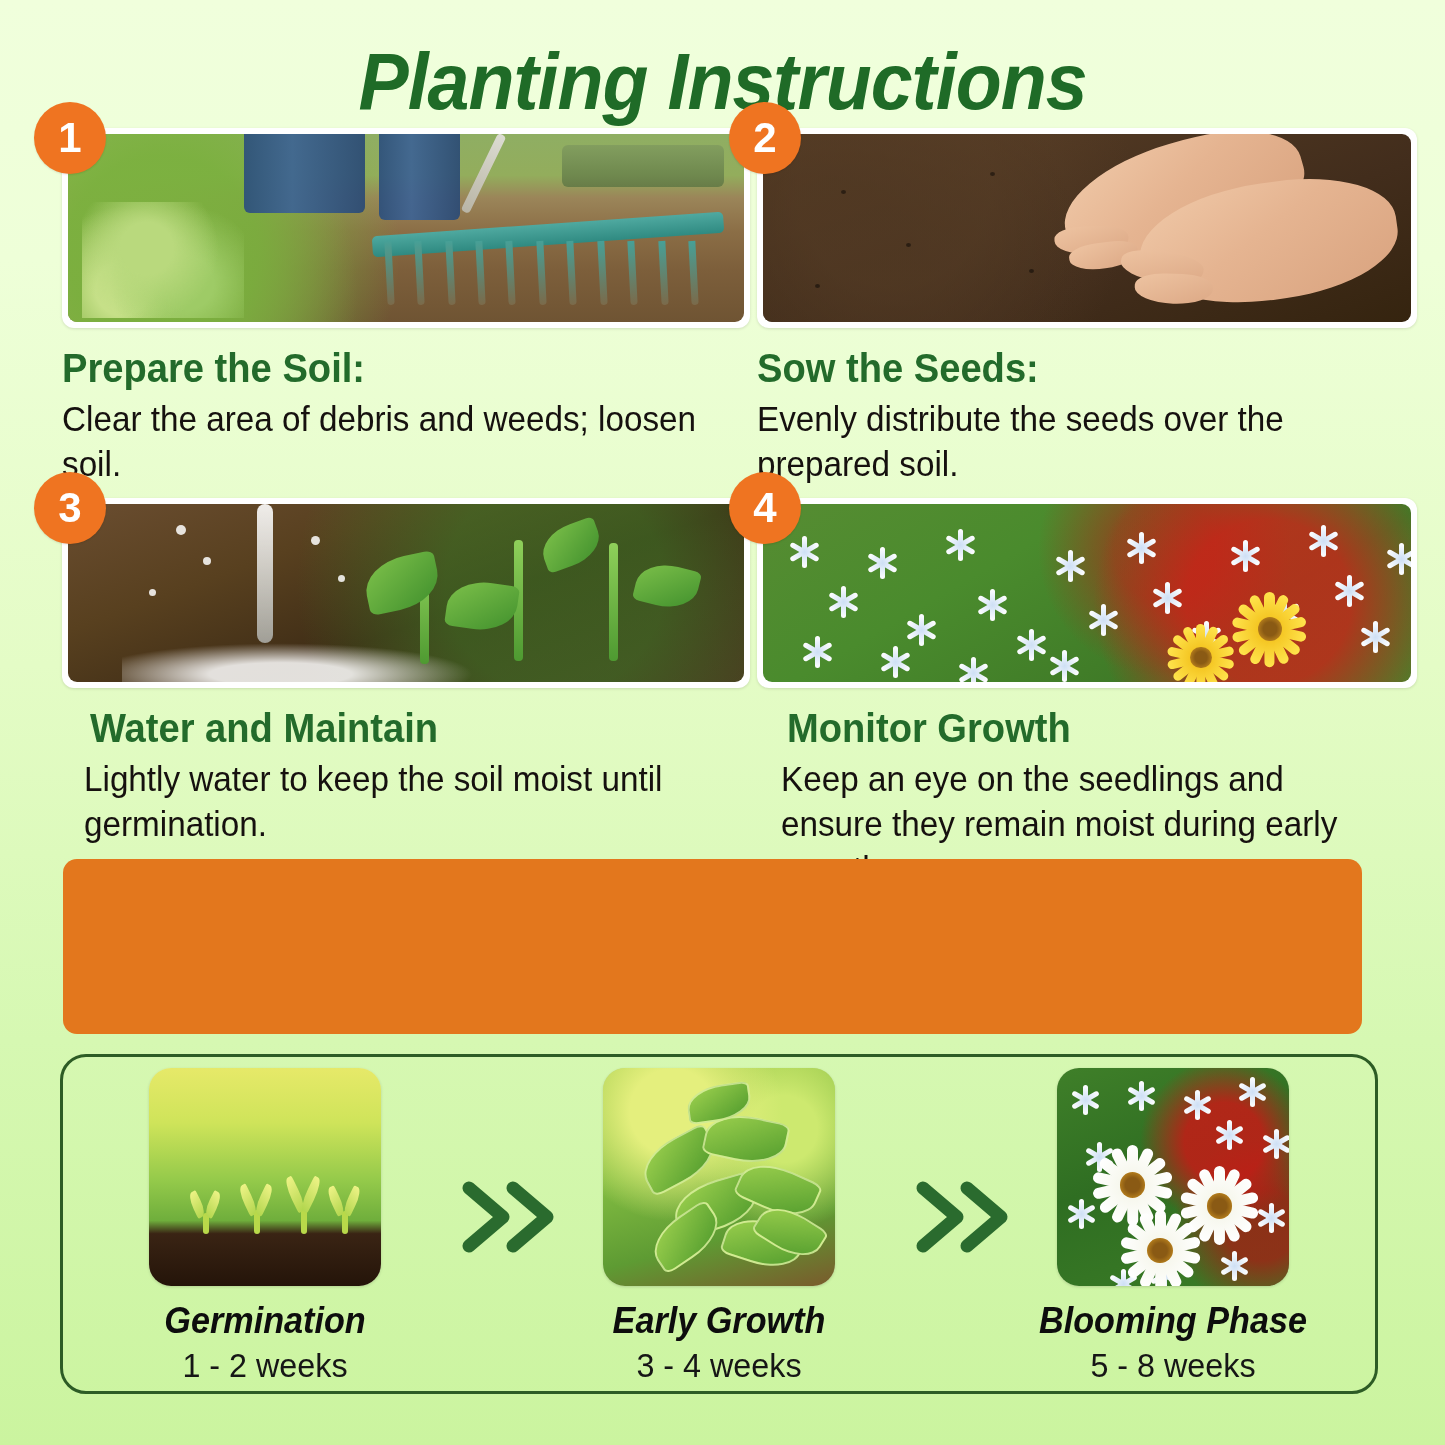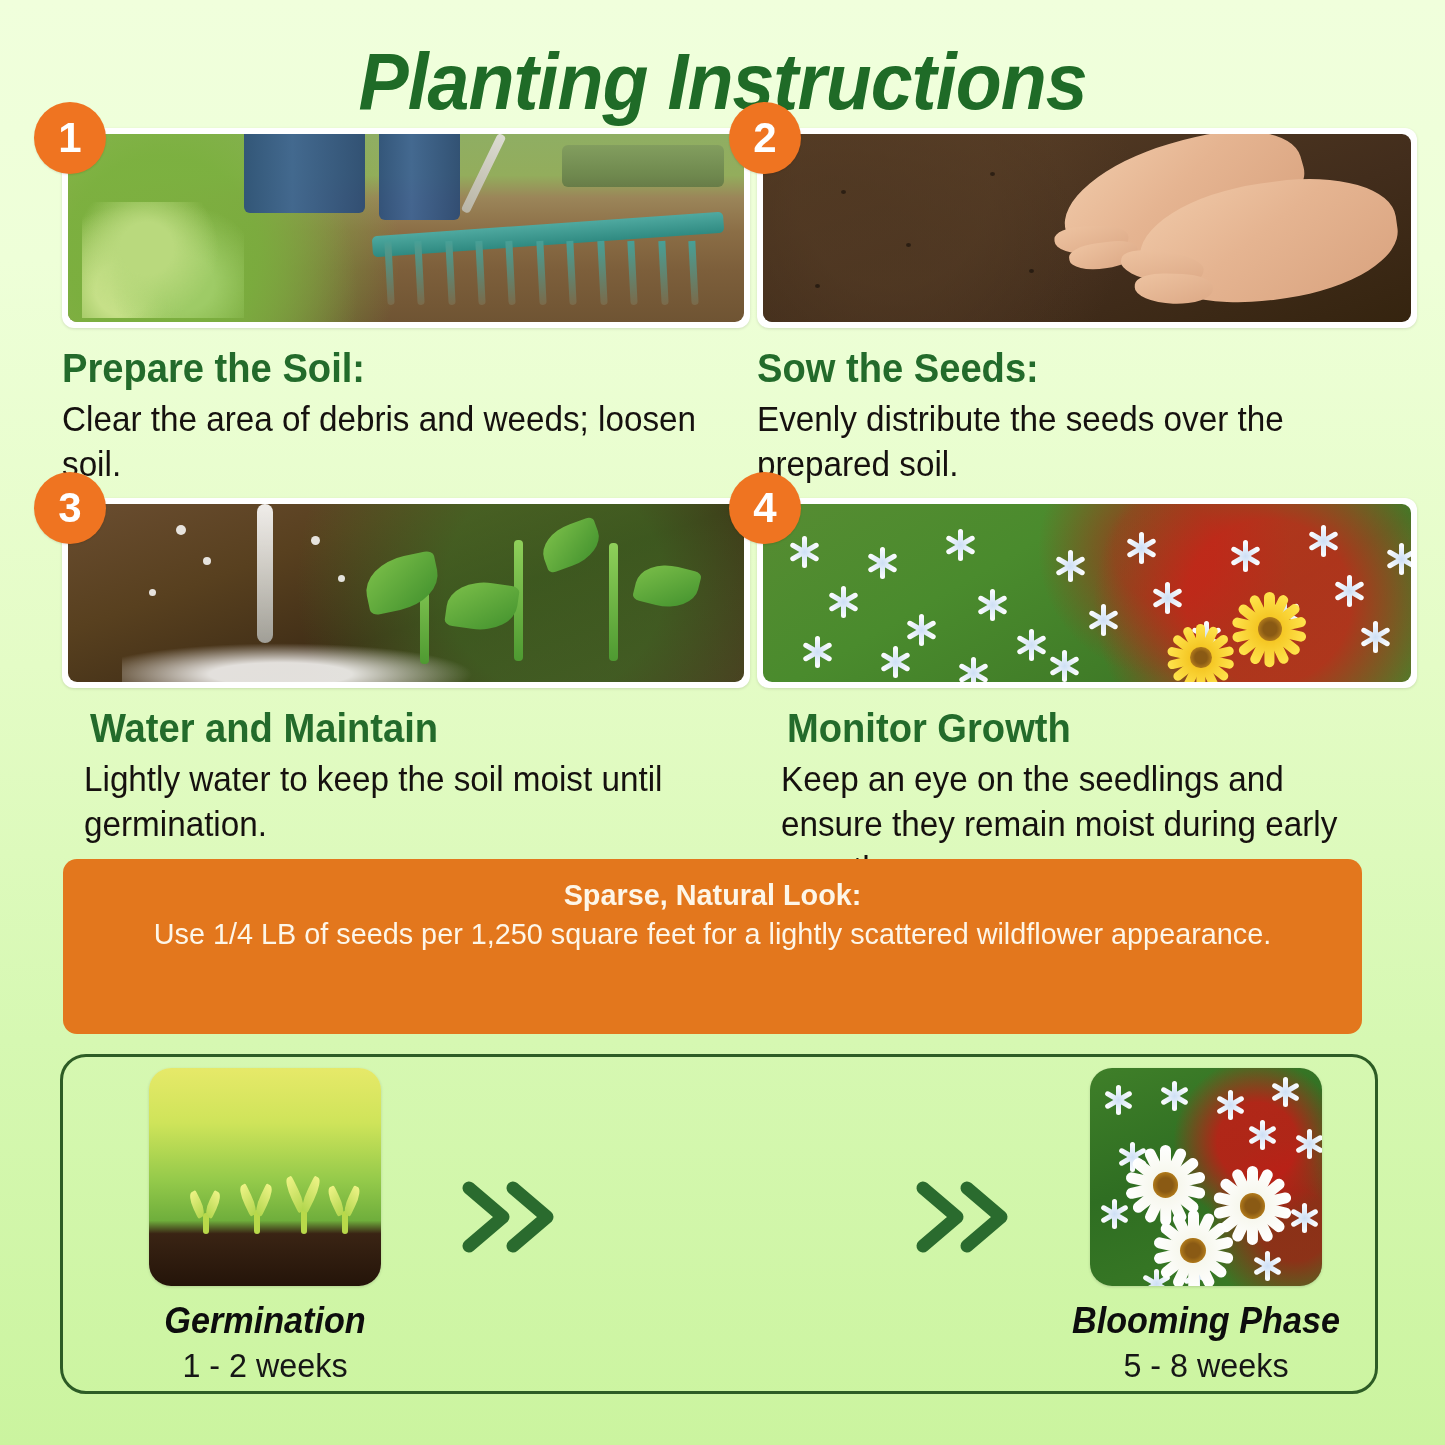--- a/index.html
+++ b/index.html
@@ -165,21 +165,21 @@
   }
   .tl-box{
     position:absolute;left:0;top:0;width:1318px;height:340px;
     border:3px solid #2d5c25;border-radius:26px;
     box-sizing:border-box;
   }
   .tl-row{position:absolute;left:0;top:0;width:1318px;height:340px;}
   .tl-item{position:absolute;top:14px;width:300px;text-align:center;}
   .tl-item.i1{left:55px;}
   .tl-item.i2{left:509px;}
-  .tl-item.i3{left:996px;}
+  .tl-item.i3{left:963px;}
   .thumb{
     width:232px;height:218px;margin:0 auto;
     border-radius:22px;overflow:hidden;position:relative;
     background:#dff3bd;
     box-shadow:0 1px 3px rgba(0,0,0,.15);
   }
   .tl-label{margin-top:14px;font-size:36px;line-height:42px;font-weight:bold;font-style:italic;color:#0d0d0d;transform:scaleX(.95);}
   .tl-weeks{margin-top:2px;font-size:34px;line-height:42px;color:#161616;transform:scaleX(.95);}
 
   .chev{position:absolute;top:118px;width:110px;height:90px;}
@@ -514,24 +514,20 @@
               </div>
             </div>
         </div>
       </div>
       <div class="step-head">Monitor Growth</div>
       <div class="step-body">Keep an eye on the seedlings and ensure they remain moist during early growth.</div>
     </div>
   </div>
 
   <div class="banner">
-    <div class="bcol c1">
-      <div class="btitle">Sparse, Natural Look:</div>
-      <div class="btext">Use 1/4 LB of seeds per 1,250 square feet for a lightly scattered wildflower appearance.</div>
-    </div>
   </div>
 
   <div class="timeline">
     <div class="tl-box"></div>
     <div class="tl-row">
 
       <div class="tl-item i1">
         <div class="thumb">
           <div class="art-sprout" id="sproutArt">
               <div class="sprout" style="left: 16%; bottom: 24%; width: 40px; height: 34px;">
@@ -560,20 +556,36 @@
         <div class="tl-weeks">1 - 2 weeks</div>
       </div>
 
       <div class="chev a1">
         <svg width="110" height="90" viewBox="0 0 110 90">
           <path d="M14 16 L48 45 L14 74" fill="none" stroke="#2a6b2e" stroke-width="13" stroke-linecap="round" stroke-linejoin="round"></path>
           <path d="M58 16 L92 45 L58 74" fill="none" stroke="#2a6b2e" stroke-width="13" stroke-linecap="round" stroke-linejoin="round"></path>
         </svg>
       </div>
 
+      <div class="tl-item i2">
+        <div class="thumb">
+          <div class="art-leafy" id="leafyArt">
+              <div class="lleaf" style="left: 16%; top: 32%; width: 78px; height: 44px; transform: rotate(-28deg);"></div>
+              <div class="lleaf" style="left: 44%; top: 22%; width: 82px; height: 46px; transform: rotate(12deg);"></div>
+              <div class="lleaf" style="left: 30%; top: 52%; width: 86px; height: 48px; transform: rotate(-16deg);"></div>
+              <div class="lleaf" style="left: 58%; top: 46%; width: 80px; height: 44px; transform: rotate(24deg);"></div>
+              <div class="lleaf" style="left: 20%; top: 68%; width: 74px; height: 42px; transform: rotate(-34deg);"></div>
+              <div class="lleaf" style="left: 52%; top: 70%; width: 78px; height: 44px; transform: rotate(18deg);"></div>
+              <div class="lleaf" style="left: 36%; top: 8%; width: 64px; height: 36px; transform: rotate(-8deg);"></div>
+              <div class="lleaf" style="left: 66%; top: 66%; width: 68px; height: 40px; transform: rotate(32deg);"></div>
+            </div>
+        </div>
+        <div class="tl-label">Early Growth</div>
+        <div class="tl-weeks">3 - 4 weeks</div>
+      </div>
 
       <div class="chev a2">
         <svg width="110" height="90" viewBox="0 0 110 90">
           <path d="M14 16 L48 45 L14 74" fill="none" stroke="#2a6b2e" stroke-width="13" stroke-linecap="round" stroke-linejoin="round"></path>
           <path d="M58 16 L92 45 L58 74" fill="none" stroke="#2a6b2e" stroke-width="13" stroke-linecap="round" stroke-linejoin="round"></path>
         </svg>
       </div>
 
       <div class="tl-item i3">
         <div class="thumb">

